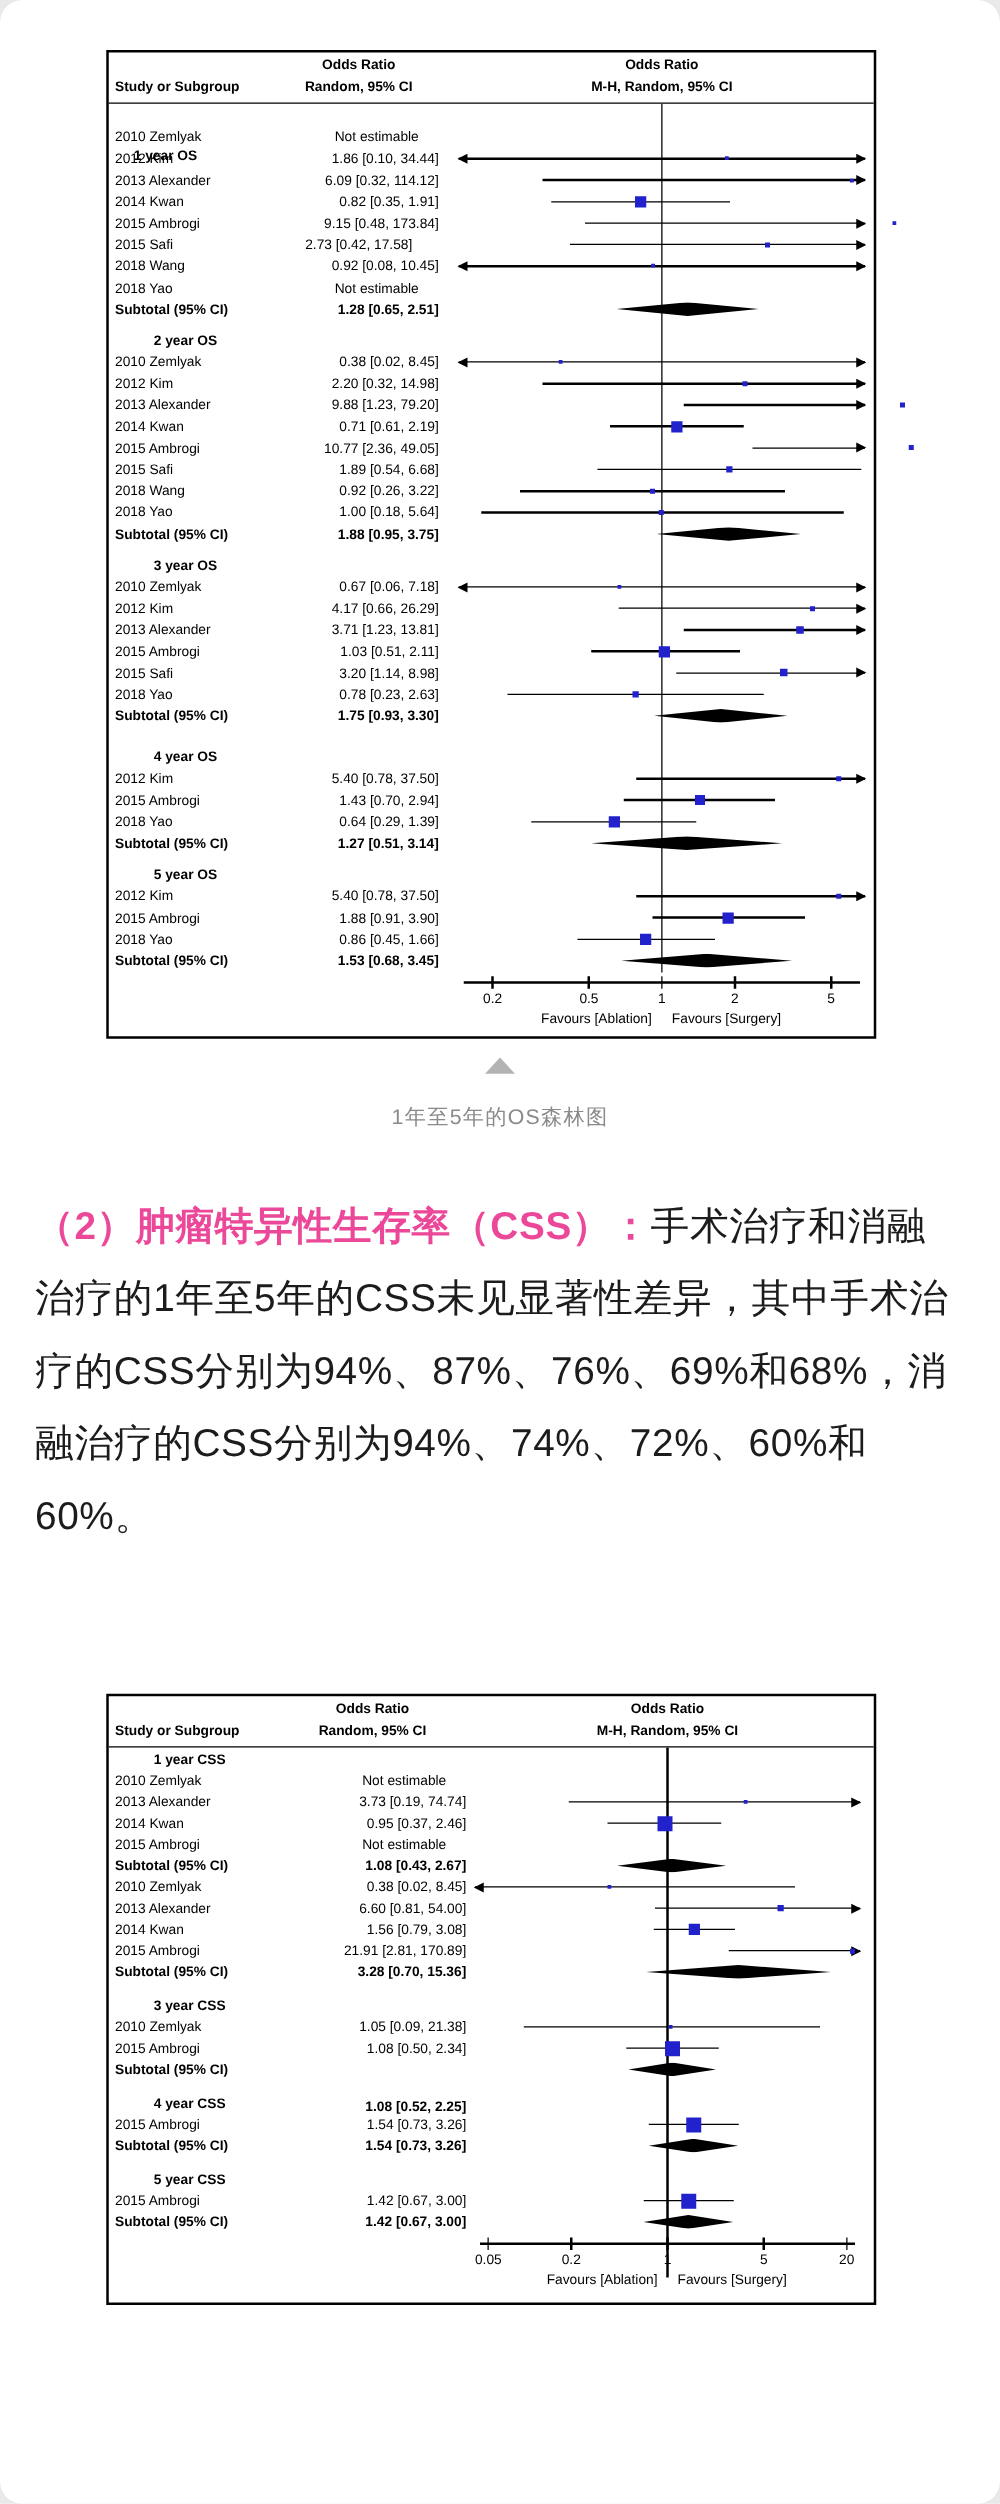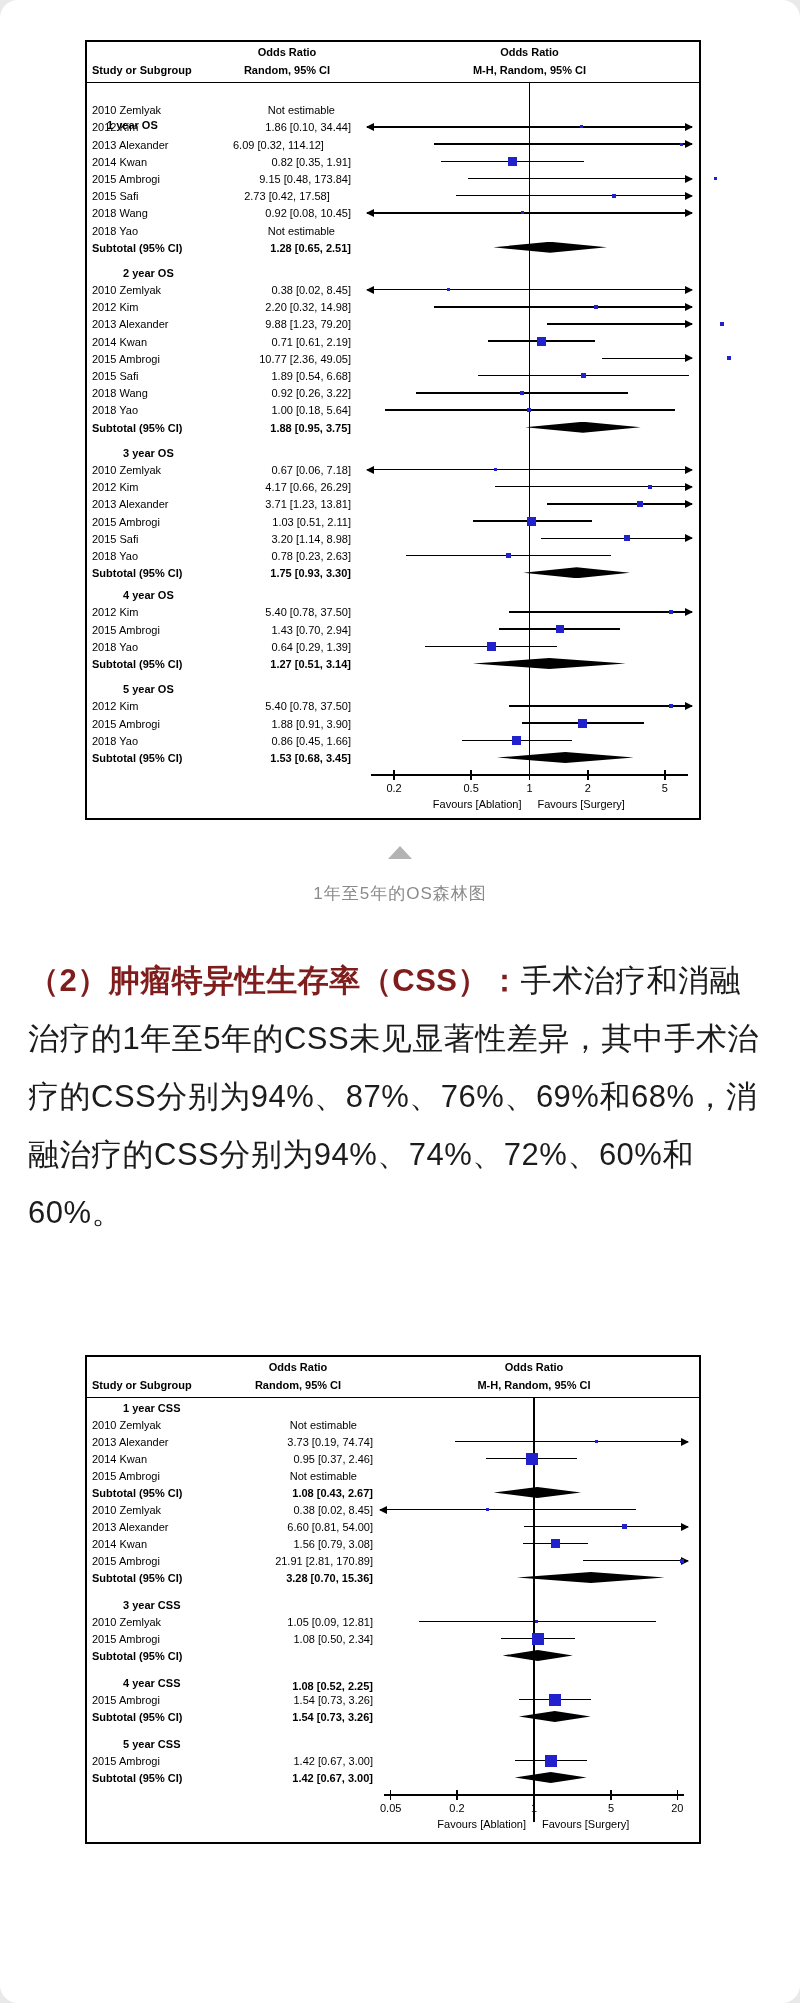--- a/index.html
+++ b/index.html
@@ -10,21 +10,21 @@
   .ph{position:relative;border-bottom:1.5px solid #000;}
   .prow{position:relative;}
   .abs{position:absolute;white-space:nowrap;}
   .b{font-weight:bold;}
   .caption-block{position:absolute;left:0;width:800px;text-align:center;}
   .tri{width:0;height:0;margin:0 auto;border-left:12px solid transparent;
        border-right:12px solid transparent;border-bottom:13px solid #b3b3b3;}
   .cap-text{margin-top:23px;font-size:17px;color:#8a8a8a;letter-spacing:1px;}
   .para{position:absolute;left:28px;width:744px;font-size:31px;line-height:58px;
         color:#1c1c1c;letter-spacing:0.5px;text-align:left;}
-  .para .lead{font-weight:bold;color:#7f1d1d;}
+  .para .lead{font-weight:bold;color:#ec4899;}
 </style>
 </head>
 <body>
 
 <div class="card">
 
   <div class="plot" id="plot-0" style="top:40px;">
       <div class="ph" style="height: 40px;">
         <div class="abs b" style="left: 116px; top: 5px; width: 168px; text-align: center;">Odds Ratio</div>
         <div class="abs b" style="left: 342.479px; top: 5px; width: 200px; text-align: center;">Odds Ratio</div>
@@ -43,21 +43,21 @@
         <div class="prow" style="height: 17.2px;">
           <div class="abs" style="left: 5px; top: 4px;">2012 Kim</div>
           <div class="abs" style="left: 136px; top: 4px; width: 128px; text-align: right;">1.86 [0.10, 34.44]</div>
           <div class="abs" style="left: 280px; width: 325px; top: 7.85px; height: 1.5px; background: rgb(0, 0, 0); z-index: 1;"></div>
           <div class="abs" style="left: 279px; top: 4.6px; width: 0px; height: 0px; border-top: 4px solid transparent; border-bottom: 4px solid transparent; border-right: 8px solid rgb(0, 0, 0); z-index: 1;"></div>
           <div class="abs" style="left: 598px; top: 4.6px; width: 0px; height: 0px; border-top: 4px solid transparent; border-bottom: 4px solid transparent; border-left: 8px solid rgb(0, 0, 0); z-index: 1;"></div>
           <div class="abs" style="left: 493.195px; top: 7.1px; width: 3px; height: 3px; background: rgb(34, 34, 204); z-index: 2;"></div>
         </div>
         <div class="prow" style="height: 17.2px;">
           <div class="abs" style="left: 5px; top: 4px;">2013 Alexander</div>
-          <div class="abs" style="left: 146px; top: 4px; width: 128px; text-align: left;">6.09 [0.32, 114.12]</div>
+          <div class="abs" style="left: 136px; top: 4px; width: 128px; text-align: right;">6.09 [0.32, 114.12]</div>
           <div class="abs" style="left: 346.605px; width: 258.395px; top: 7.85px; height: 1.5px; background: rgb(0, 0, 0); z-index: 1;"></div>
           <div class="abs" style="left: 598px; top: 4.6px; width: 0px; height: 0px; border-top: 4px solid transparent; border-bottom: 4px solid transparent; border-left: 8px solid rgb(0, 0, 0); z-index: 1;"></div>
           <div class="abs" style="left: 592.993px; top: 7.1px; width: 3px; height: 3px; background: rgb(34, 34, 204); z-index: 2;"></div>
         </div>
         <div class="prow" style="height: 17.2px;">
           <div class="abs" style="left: 5px; top: 4px;">2014 Kwan</div>
           <div class="abs" style="left: 136px; top: 4px; width: 128px; text-align: right;">0.82 [0.35, 1.91]</div>
           <div class="abs" style="left: 354.145px; width: 142.782px; top: 7.85px; height: 1.5px; background: rgb(0, 0, 0); z-index: 1;"></div>
           <div class="abs" style="left: 421.281px; top: 4.1px; width: 9px; height: 9px; background: rgb(34, 34, 204); z-index: 2;"></div>
         </div>
@@ -195,21 +195,21 @@
           <div class="abs" style="left: 5px; top: 4px;">2018 Yao</div>
           <div class="abs" style="left: 136px; top: 4px; width: 128px; text-align: right;">0.78 [0.23, 2.63]</div>
           <div class="abs" style="left: 318.818px; width: 205.024px; top: 7.85px; height: 1.5px; background: rgb(0, 0, 0); z-index: 1;"></div>
           <div class="abs" style="left: 419.073px; top: 6.1px; width: 5px; height: 5px; background: rgb(34, 34, 204); z-index: 2;"></div>
         </div>
         <div class="prow" style="height: 17.2px;">
           <div class="abs b" style="left: 5px; top: 4px;">Subtotal (95% CI)</div>
           <div class="abs b" style="left: 136px; top: 4px; width: 128px; text-align: right;">1.75 [0.93, 3.30]</div>
           <div class="abs" style="left: 436.373px; top: 3.1px; width: 106.565px; height: 11px; background: rgb(0, 0, 0); z-index: 2; clip-path: polygon(0px 50%, 50% 0px, 100% 50%, 50% 100%);"></div>
         </div>
-        <div class="prow" style="height: 17.2px; margin-top: 5px;">
+        <div class="prow" style="height: 17.2px; margin-top: 16px;">
           <div class="abs b" style="left: 36px; top: 4px;">4 year OS</div>
         </div>
         <div class="prow" style="height: 17.2px;">
           <div class="abs" style="left: 5px; top: 4px;">2012 Kim</div>
           <div class="abs" style="left: 136px; top: 4px; width: 128px; text-align: right;">5.40 [0.78, 37.50]</div>
           <div class="abs" style="left: 421.573px; width: 183.427px; top: 7.85px; height: 1.5px; background: rgb(0, 0, 0); z-index: 1;"></div>
           <div class="abs" style="left: 598px; top: 4.6px; width: 0px; height: 0px; border-top: 4px solid transparent; border-bottom: 4px solid transparent; border-left: 8px solid rgb(0, 0, 0); z-index: 1;"></div>
           <div class="abs" style="left: 582.375px; top: 6.6px; width: 4px; height: 4px; background: rgb(34, 34, 204); z-index: 2;"></div>
         </div>
         <div class="prow" style="height: 17.2px;">
@@ -352,21 +352,21 @@
         <div class="prow" style="height: 17px;">
           <div class="abs b" style="left: 5px; top: 4px;">Subtotal (95% CI)</div>
           <div class="abs b" style="left: 136px; top: 4px; width: 150px; text-align: right;">3.28 [0.70, 15.36]</div>
           <div class="abs" style="left: 429.936px; top: 3px; width: 147.76px; height: 11px; background: rgb(0, 0, 0); z-index: 2; clip-path: polygon(0px 50%, 50% 0px, 100% 50%, 50% 100%);"></div>
         </div>
         <div class="prow" style="height: 17px; margin-top: 10px;">
           <div class="abs b" style="left: 36px; top: 4px;">3 year CSS</div>
         </div>
         <div class="prow" style="height: 17px;">
           <div class="abs" style="left: 5px; top: 4px;">2010 Zemlyak</div>
-          <div class="abs" style="left: 136px; top: 4px; width: 150px; text-align: right;">1.05 [0.09, 12.81]</div>
+          <div class="abs" style="left: 136px; top: 4px; width: 150px; text-align: right;">1.05 [0.09, 21.38]</div>
           <div class="abs" style="left: 331.797px; width: 237.213px; top: 7.75px; height: 1.5px; background: rgb(0, 0, 0); z-index: 1;"></div>
           <div class="abs" style="left: 447.834px; top: 7px; width: 3px; height: 3px; background: rgb(34, 34, 204); z-index: 2;"></div>
         </div>
         <div class="prow" style="height: 17px;">
           <div class="abs" style="left: 5px; top: 4px;">2015 Ambrogi</div>
           <div class="abs" style="left: 136px; top: 4px; width: 150px; text-align: right;">1.08 [0.50, 2.34]</div>
           <div class="abs" style="left: 413.838px; width: 73.8357px; top: 7.75px; height: 1.5px; background: rgb(0, 0, 0); z-index: 1;"></div>
           <div class="abs" style="left: 444.682px; top: 2.5px; width: 12px; height: 12px; background: rgb(34, 34, 204); z-index: 2;"></div>
         </div>
         <div class="prow" style="height: 17px;">

